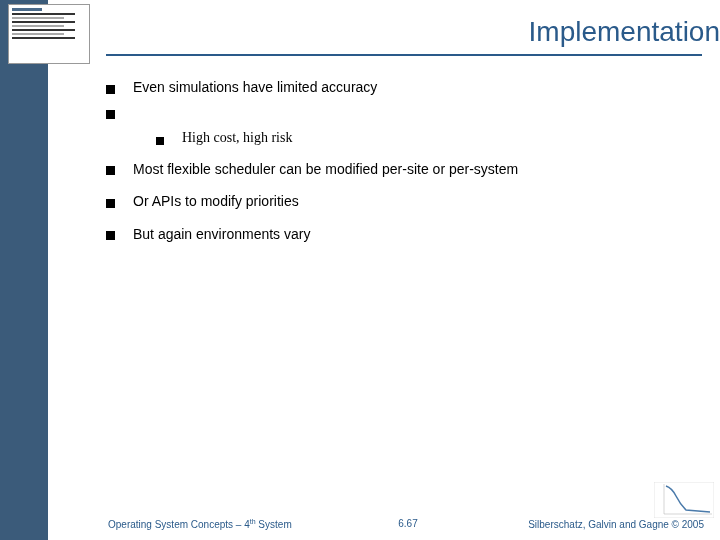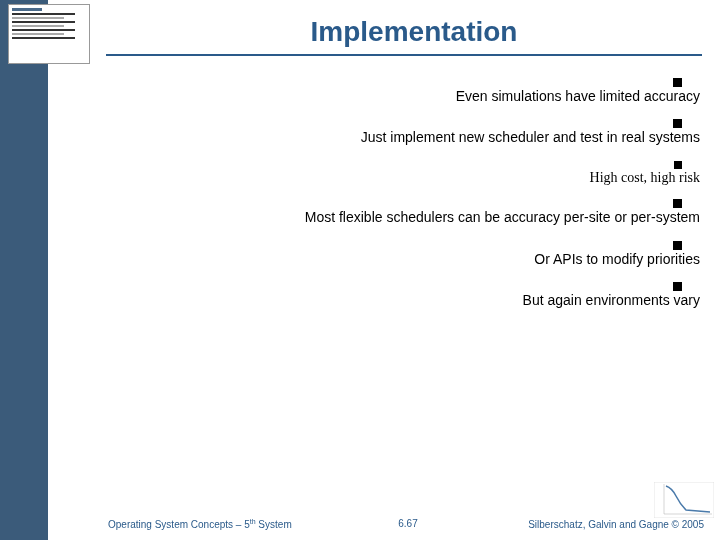--- a/index.html
+++ b/index.html
@@ -40,47 +40,46 @@
   .thumbnail .line.dark { width: 85%; background: #333; height: 2px; }
   .content-area {
     position: absolute;
     left: 48px;
     top: 0;
     right: 0;
     bottom: 0;
     background: #fff;
   }
   .title {
-    text-align: center;
+    text-align: right;
     font-size: 28px;
     color: #2a5a8a;
-    font-weight: bold;
+    font-weight: normal;
     margin-top: 16px;
     margin-bottom: 6px;
     margin-left: 60px;
   }
   .title-underline {
     height: 2px;
     background: #2a5a8a;
     margin-left: 58px;
     margin-right: 18px;
     margin-bottom: 20px;
   }
   .bullets {
     margin-left: 58px;
     margin-right: 20px;
     font-size: 14px;
     color: #000;
     line-height: 1.6;
   }
   .bullet-row {
     display: flex;
-    align-items: flex-end;
+    align-items: center;
     margin-bottom: 10px;
-    flex-direction: column;
   }
   .sq {
     display: inline-block;
     width: 9px;
     height: 9px;
     background: #000;
     margin-right: 18px;
     flex-shrink: 0;
     position: relative;
     top: 2px;
@@ -136,31 +135,30 @@
   <h1 class="title">Implementation</h1>
   <div class="title-underline"></div>
 
   <div class="bullets">
     <div class="bullet-row">
       <span class="sq"></span>
       <span>Even simulations have limited accuracy</span>
     </div>
     <div class="bullet-row">
       <span class="sq"></span>
-      <span>Just implement new scheduler and test in real systems</span>
     </div>
     <div class="nested">
       <div class="bullet-row">
         <span class="sq"></span>
         <span>High cost, high risk</span>
       </div>
     </div>
     <div class="bullet-row">
       <span class="sq"></span>
-      <span>Most flexible schedulers can be accuracy per-site or per-system</span>
+      <span>Most flexible scheduler can be modified per-site or per-system</span>
     </div>
     <div class="bullet-row">
       <span class="sq"></span>
       <span>Or APIs to modify priorities</span>
     </div>
     <div class="bullet-row">
       <span class="sq"></span>
       <span>But again environments vary</span>
     </div>
   </div>
@@ -169,18 +167,18 @@
     <svg viewBox="0 0 60 36">
       <rect x="0" y="0" width="60" height="36" fill="none" stroke="#ccc" stroke-width="0.5"></rect>
       <line x1="10" y1="2" x2="10" y2="32" stroke="#aaa" stroke-width="0.5"></line>
       <line x1="10" y1="32" x2="58" y2="32" stroke="#aaa" stroke-width="0.5"></line>
       <path d="M 12 4 Q 18 6 22 14 T 32 28 L 56 30" fill="none" stroke="#4a7aaa" stroke-width="1.5"></path>
     </svg>
   </div>
 
   <div class="footer">
     <span class="left">
-      <span>Operating System Concepts – 5</span><sup>th</sup><span> System</span>
+      <span>Operating System Concepts – 4</span><sup>th</sup><span> System</span>
     </span>
     <span class="mid">6.67</span>
     <span class="right">Silberschatz, Galvin and Gagne © 2005</span>
   </div>
 </div>
 
 </body></html>

